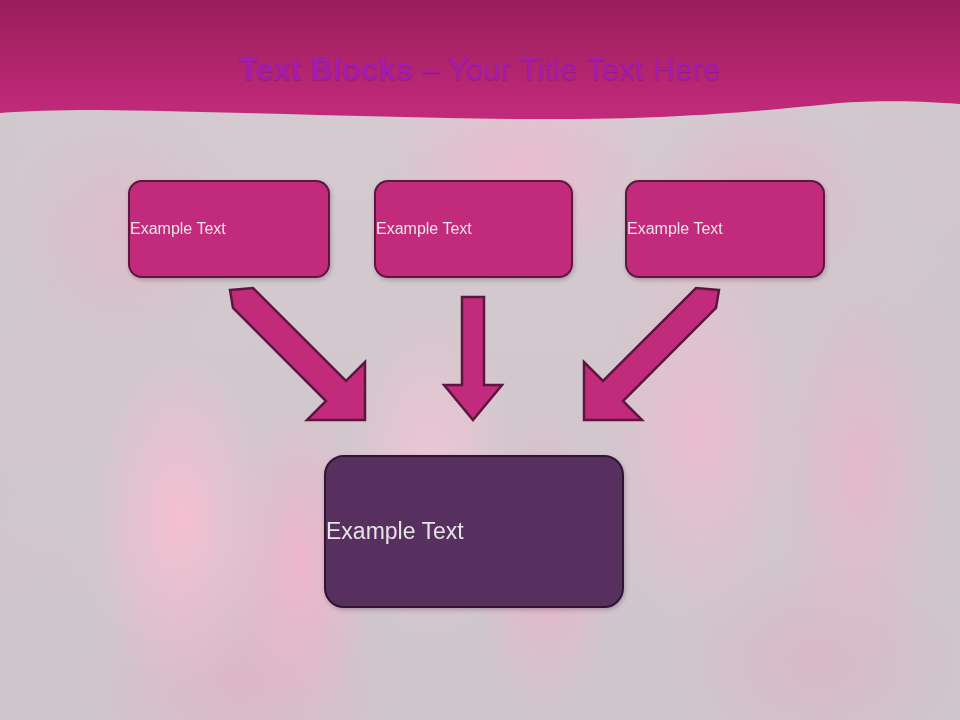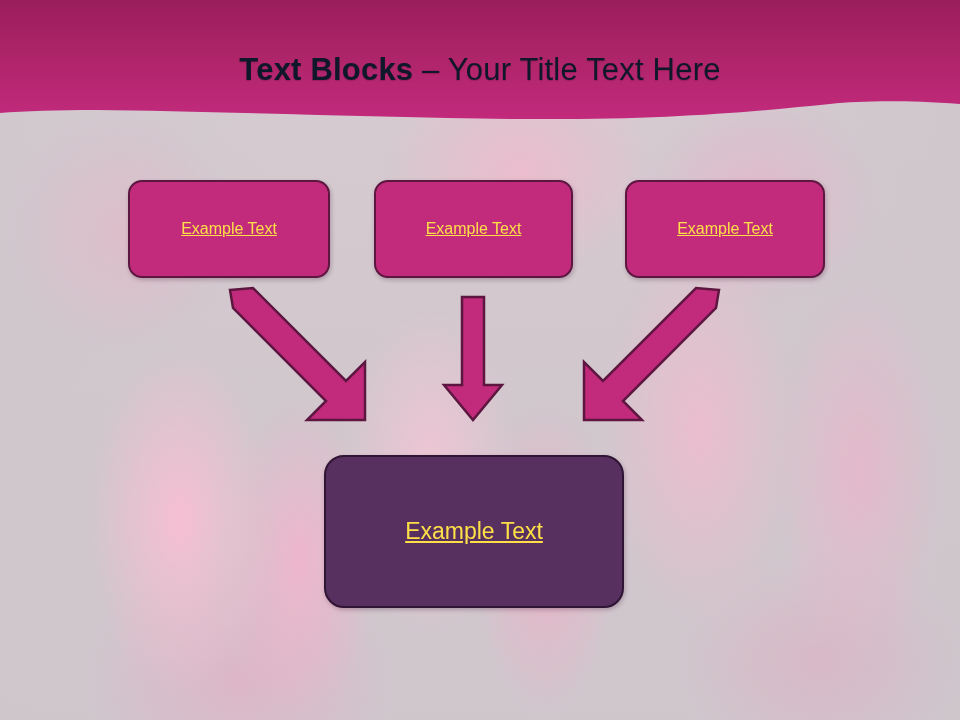--- a/index.html
+++ b/index.html
@@ -53,42 +53,41 @@
     height: 130px;
   }
   .header-band svg { display: block; }
 
   .title {
     position: absolute;
     left: 0;
     top: 50px;
     width: 960px;
     text-align: center;
-    color: #0f172a;
+    color: #a21caf;
     font-size: 31px;
     line-height: 40px;
     letter-spacing: 0.2px;
     white-space: nowrap;
     text-shadow: 0 1px 1px rgba(90,10,55,0.30);
   }
   .title .t-bold { font-weight: bold; }
   .title .t-light { font-weight: normal; }
   .title .t-dash { font-weight: normal; }
 
   
   .box {
     position: absolute;
     box-sizing: border-box;
     display: flex;
     align-items: center;
-    justify-content: center;
-    color: #fde047;
+    justify-content: flex-start;
+    color: #e5e5e5;
     border-radius: 14px;
     box-shadow: 1px 2px 4px rgba(70,20,55,0.28);
-    text-decoration: underline;
   }
   .box-top {
     background: #c22a7c;
     border: 2px solid #5d1640;
     font-size: 16px;
   }
   .box-bottom {
     background: #57305f;
     border: 2px solid #2f1434;
     border-radius: 20px;

